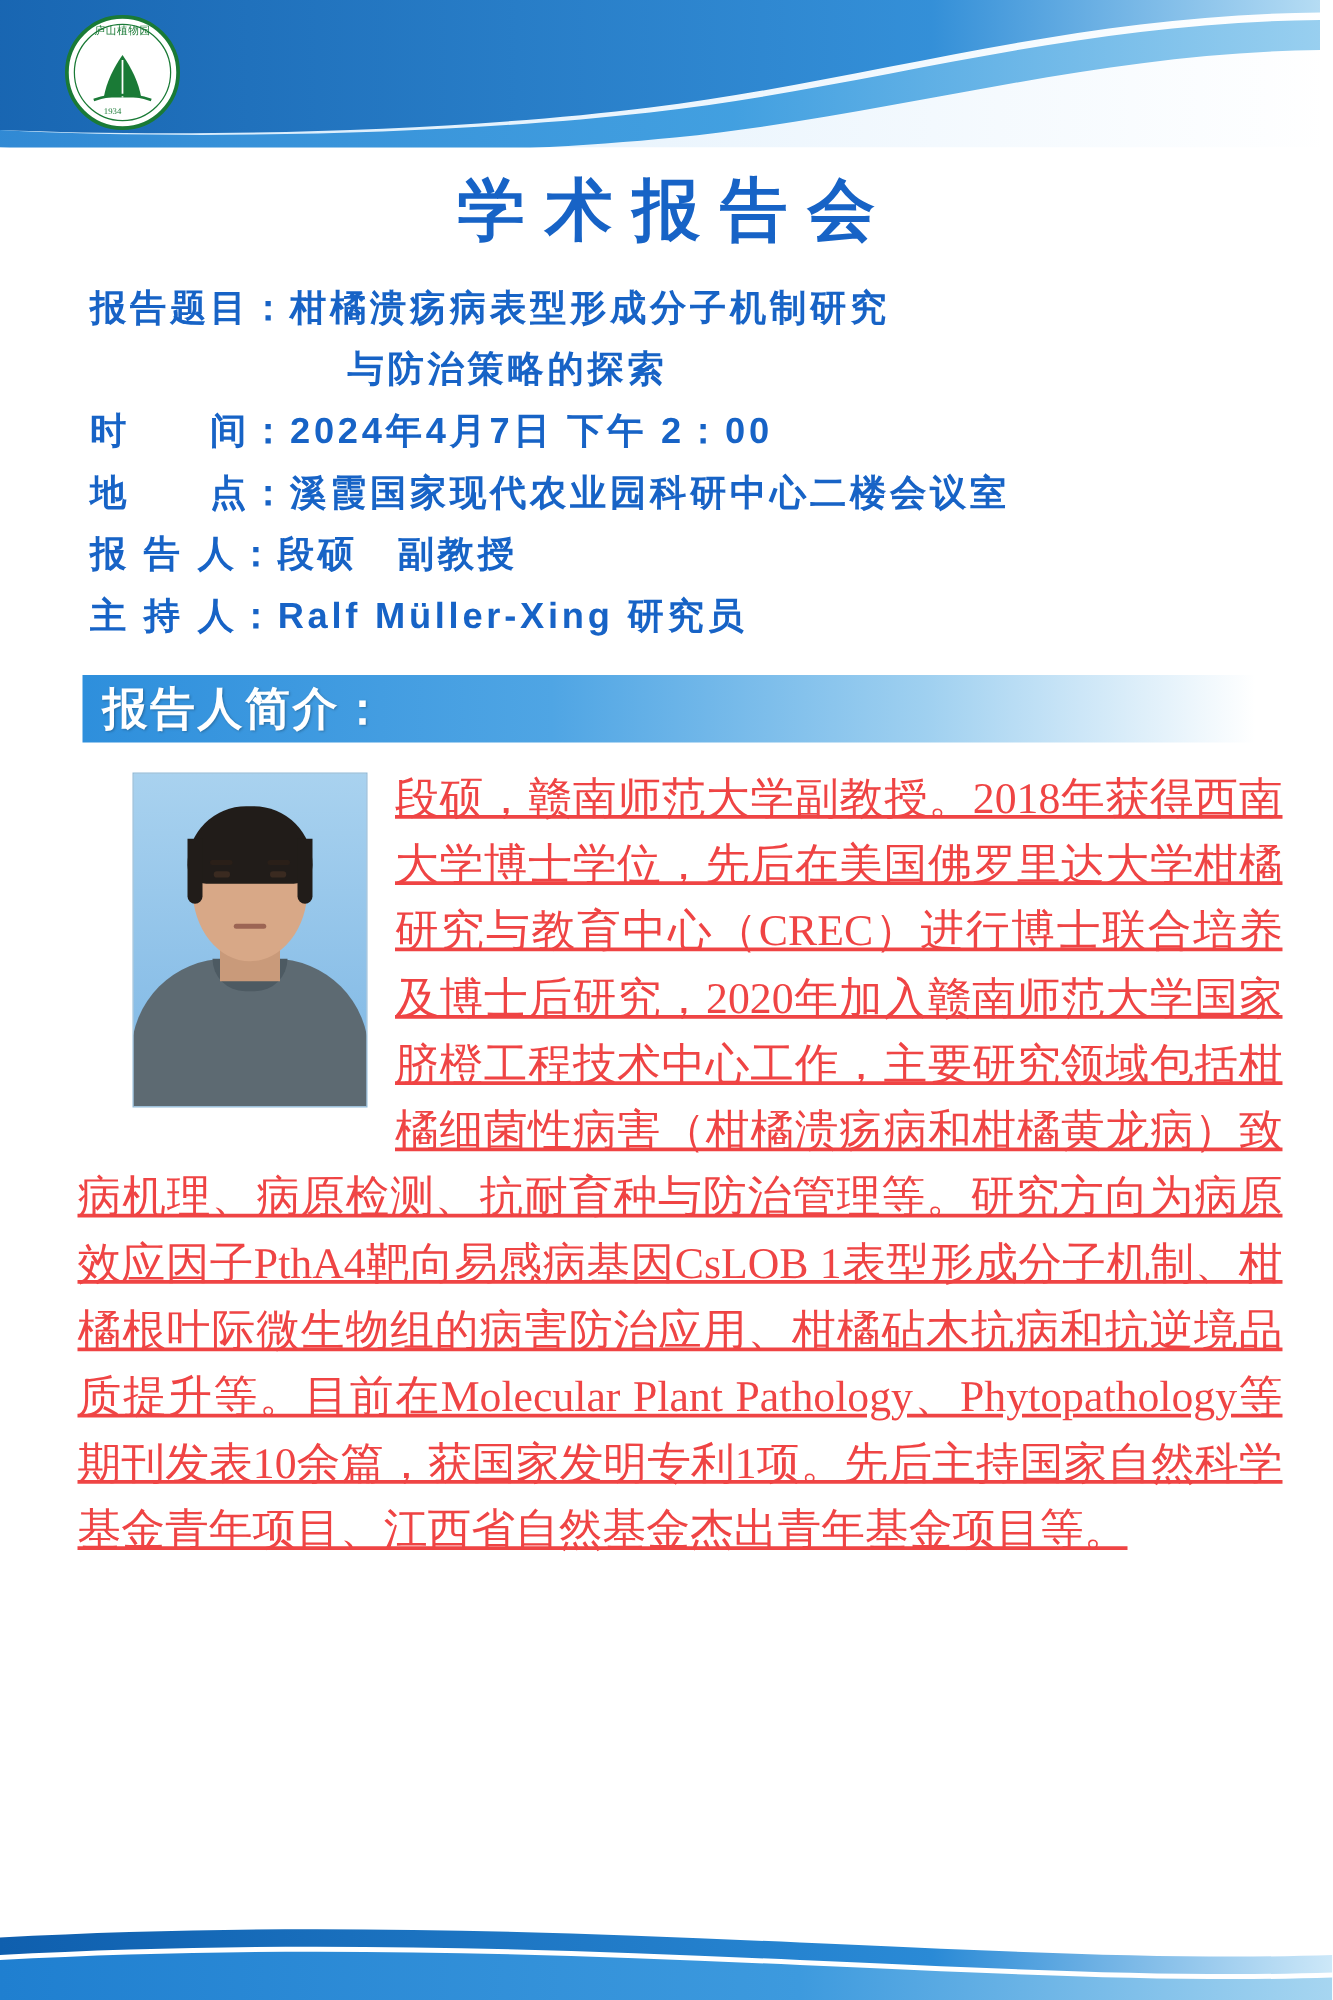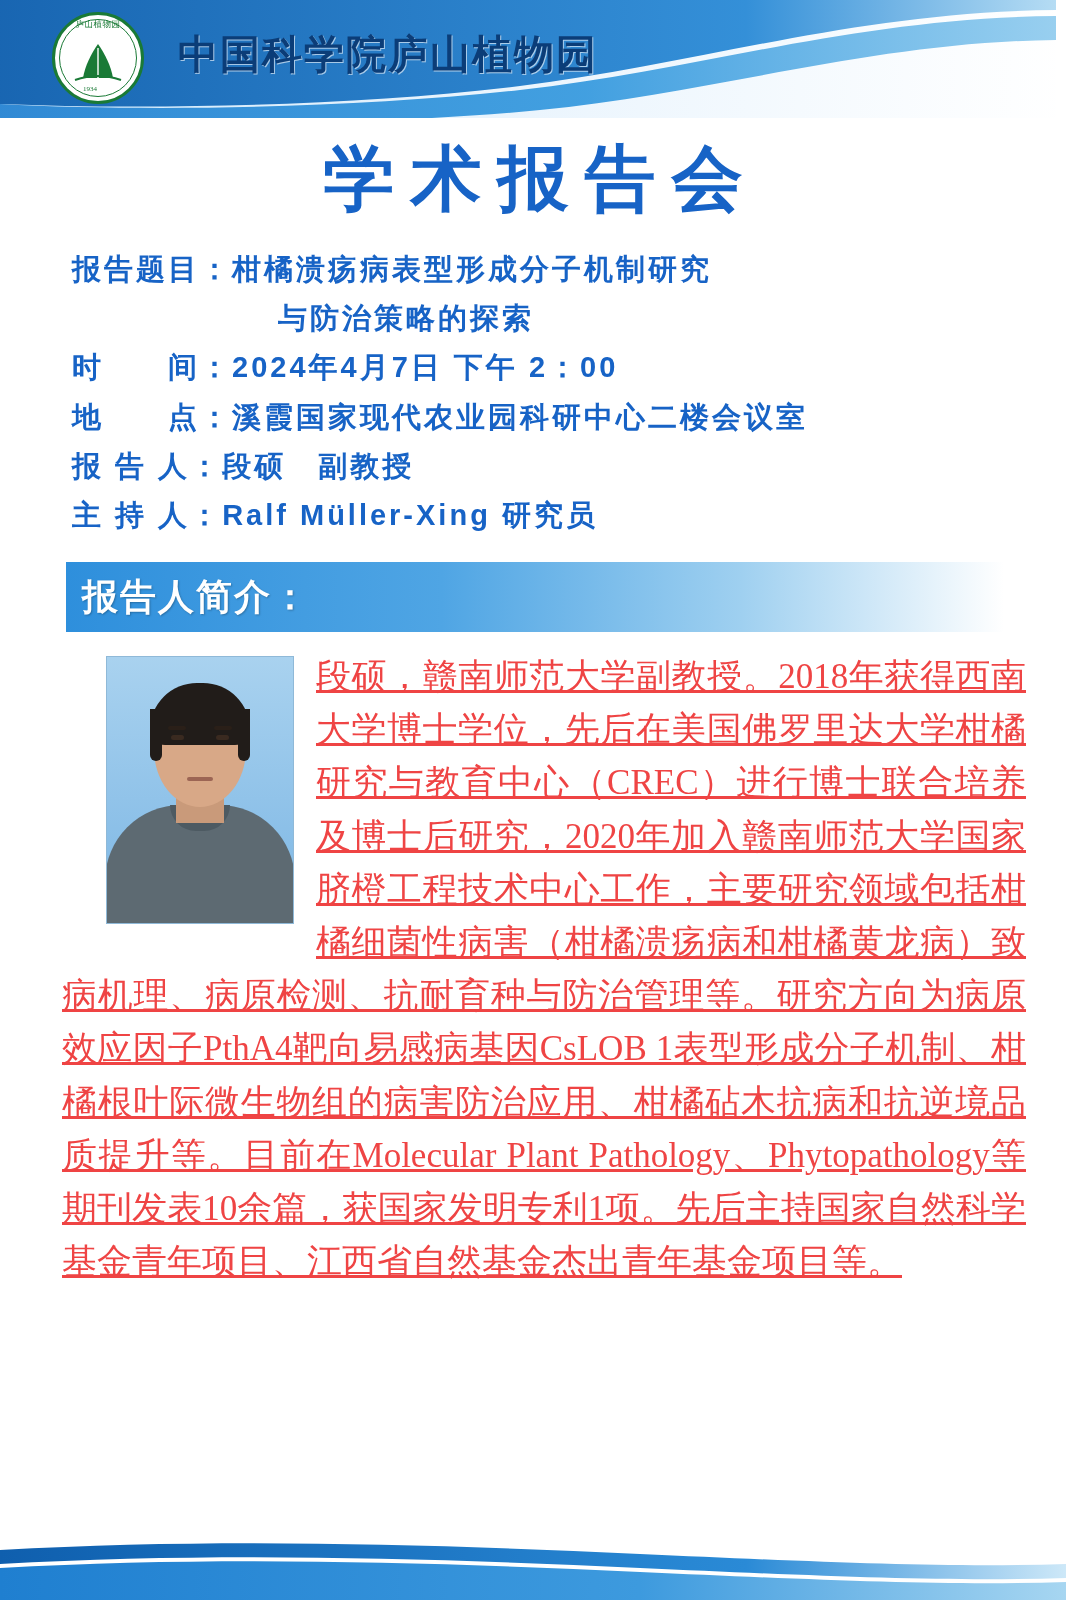--- a/index.html
+++ b/index.html
@@ -88,21 +88,21 @@
     color: #0b3d78;
     letter-spacing: 2px;
     font-family: "Liberation Serif", "DejaVu Serif", serif;
     text-shadow: 1px 1px 0 rgba(255,255,255,0.6);
   }
 
   
   .main-title {
     margin-top: 14px;
     text-align: center;
-    font-size: 71px;
+    font-size: 54px;
     font-weight: bold;
     color: #1763c6;
     letter-spacing: 16px;
     text-indent: 16px;
     font-family: "Liberation Serif", "DejaVu Serif", serif;
   }
 
   
   .info {
     margin: 22px 0 0 0;
@@ -126,21 +126,21 @@
   .info-value {
     flex: 1 1 auto;
   }
   .title-second {
     margin: 2px 0 8px 206px;
   }
 
   
   .section-bar {
     margin: 26px 62px 0 66px;
-    height: 70px;
+    height: 54px;
     background: linear-gradient(to right, #2e8fdc 0%, #4fa5e4 40%, #9fd0f0 72%, #ffffff 100%);
     display: flex;
     align-items: center;
   }
   .section-bar-text {
     color: #ffffff;
     font-size: 36px;
     font-weight: bold;
     padding-left: 16px;
     letter-spacing: 2px;
@@ -313,21 +313,20 @@
     <div class="logo-inner"></div>
     <div class="logo-top-text">庐山植物园</div>
     <svg class="logo-leaf" width="54" height="42" viewBox="0 0 54 42">
       <path d="M27,2 C34,12 40,24 42,36 L12,36 C14,24 20,12 27,2 Z" fill="#1a7a36"></path>
       <path d="M27,6 C27,16 27,28 27,36" stroke="#ffffff" stroke-width="1.4" fill="none"></path>
       <path d="M4,38 Q27,30 50,38" stroke="#1a7a36" stroke-width="2" fill="none"></path>
     </svg>
     <div class="logo-year">1934</div>
   </div>
 
-  <div class="header-title">中国科学院庐山植物园</div>
 </div>
 
 <div class="main-title">学术报告会</div>
 
 <div class="info">
 
   <div class="info-row">
     <span class="info-label">报告题目：</span>
     <span class="info-value">柑橘溃疡病表型形成分子机制研究</span>
   </div>

